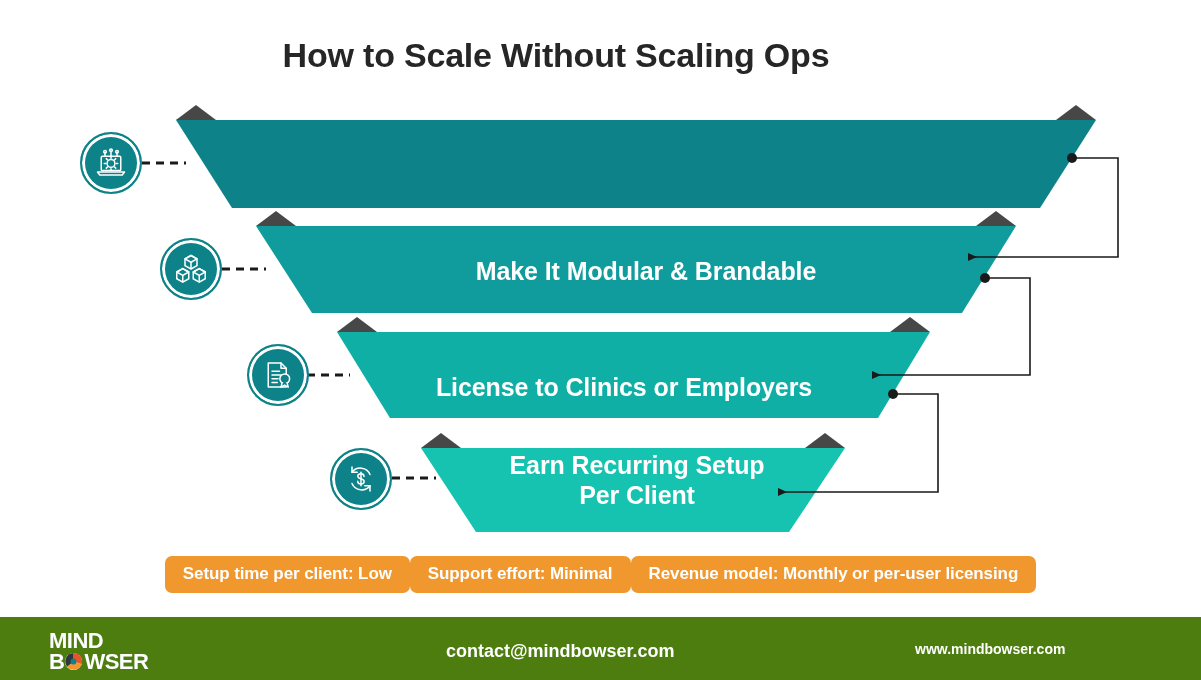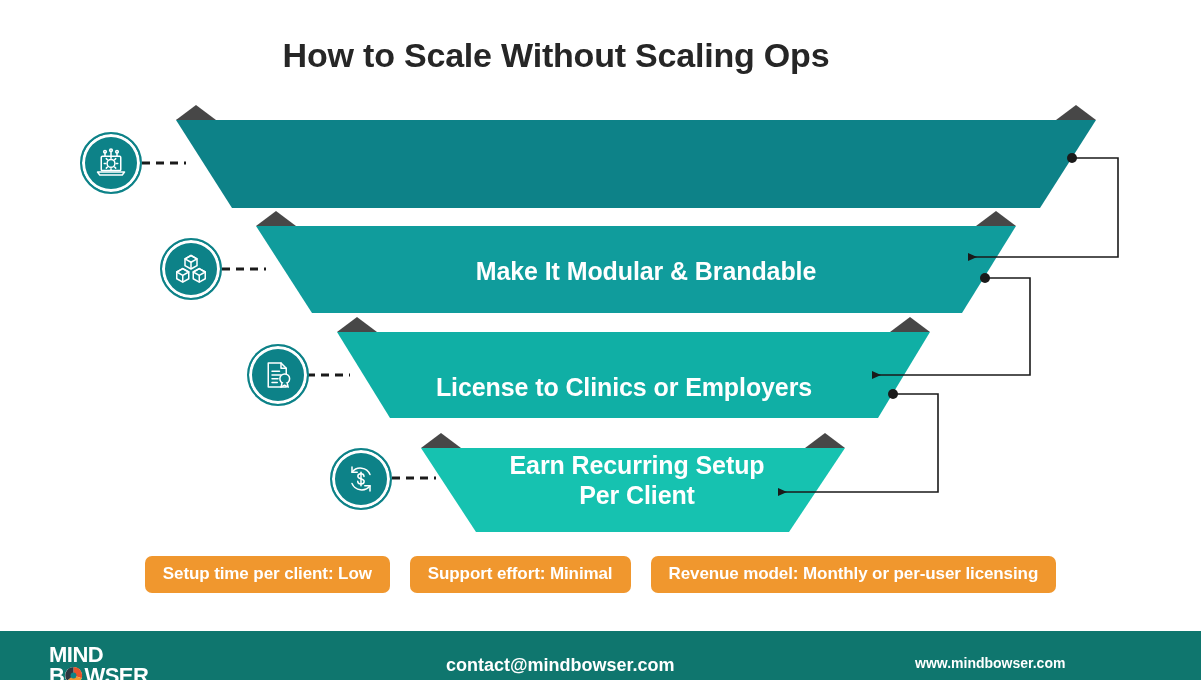--- a/index.html
+++ b/index.html
@@ -43,37 +43,36 @@
     border:2px solid #0d8288;
     box-shadow:0 0 0 3px #ffffff inset;
     display:flex; align-items:center; justify-content:center;
   }
   .icon-badge svg { display:block; }
 
   
   .badges {
     position:absolute; left:0; top:556px; width:1201px;
     display:flex; justify-content:center; align-items:center;
-    gap:20px;
   }
   .badge {
     background:#f0972e;
     color:#ffffff;
     border-radius:7px;
     font-size:17px;
     font-weight:bold;
     padding:8px 18px 9px 18px;
     white-space:nowrap;
     letter-spacing:-0.1px;
   }
 
   
   .footer {
-    position:absolute; left:0; bottom:0; width:1201px; height:49px;
-    background:#0f766e;
+    position:absolute; left:0; bottom:0; width:1201px; height:63px;
+    background:#4d7c0f;
     display:flex; align-items:center;
   }
   .logo { position:absolute; left:49px; top:13px; width:130px; }
   .logo-row { display:flex; align-items:center; }
   .logo-text {
     color:#ffffff; font-weight:bold; font-size:22px;
     line-height:21px; letter-spacing:-0.5px;
   }
   .footer-email {
     position:absolute; left:446px; top:24px;

